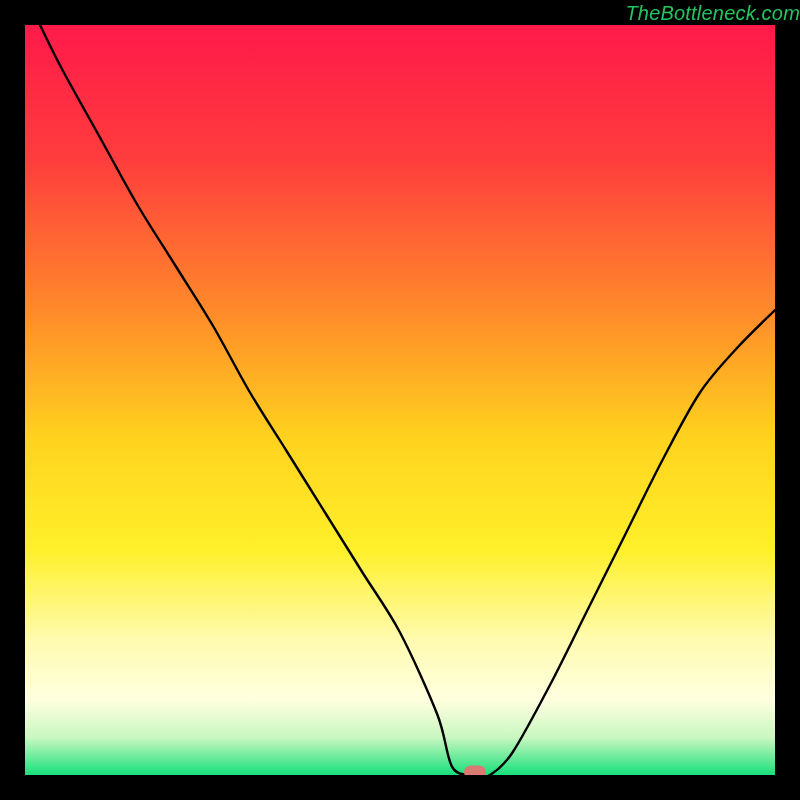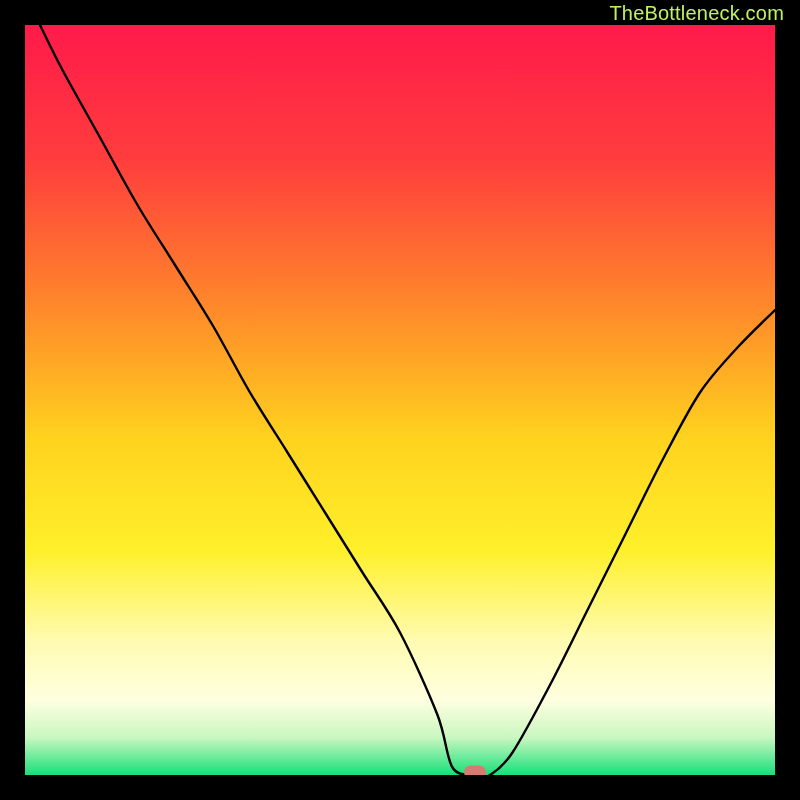--- a/index.html
+++ b/index.html
@@ -22,26 +22,27 @@
     position: absolute;
     left: 25px;
     top: 25px;
     width: 750px;
     height: 750px;
     overflow: hidden;
   }
   .watermark {
     position: absolute;
     top: 2px;
-    right: 16px;
-    color: #bef264;
+    right: 0;
+    color: #22c55e;
     font-family: Arial, Helvetica, sans-serif;
     font-size: 20px;
     font-weight: 500;
     letter-spacing: 0.2px;
+    font-style: italic;
   }
 </style>
 </head>
 <body>
 
 <div class="frame">
   <div class="watermark">TheBottleneck.com</div>
   <div class="plot-area">
     <svg id="chart-svg" width="750" height="750" viewBox="0 0 750 750" preserveAspectRatio="none">
       <defs>

